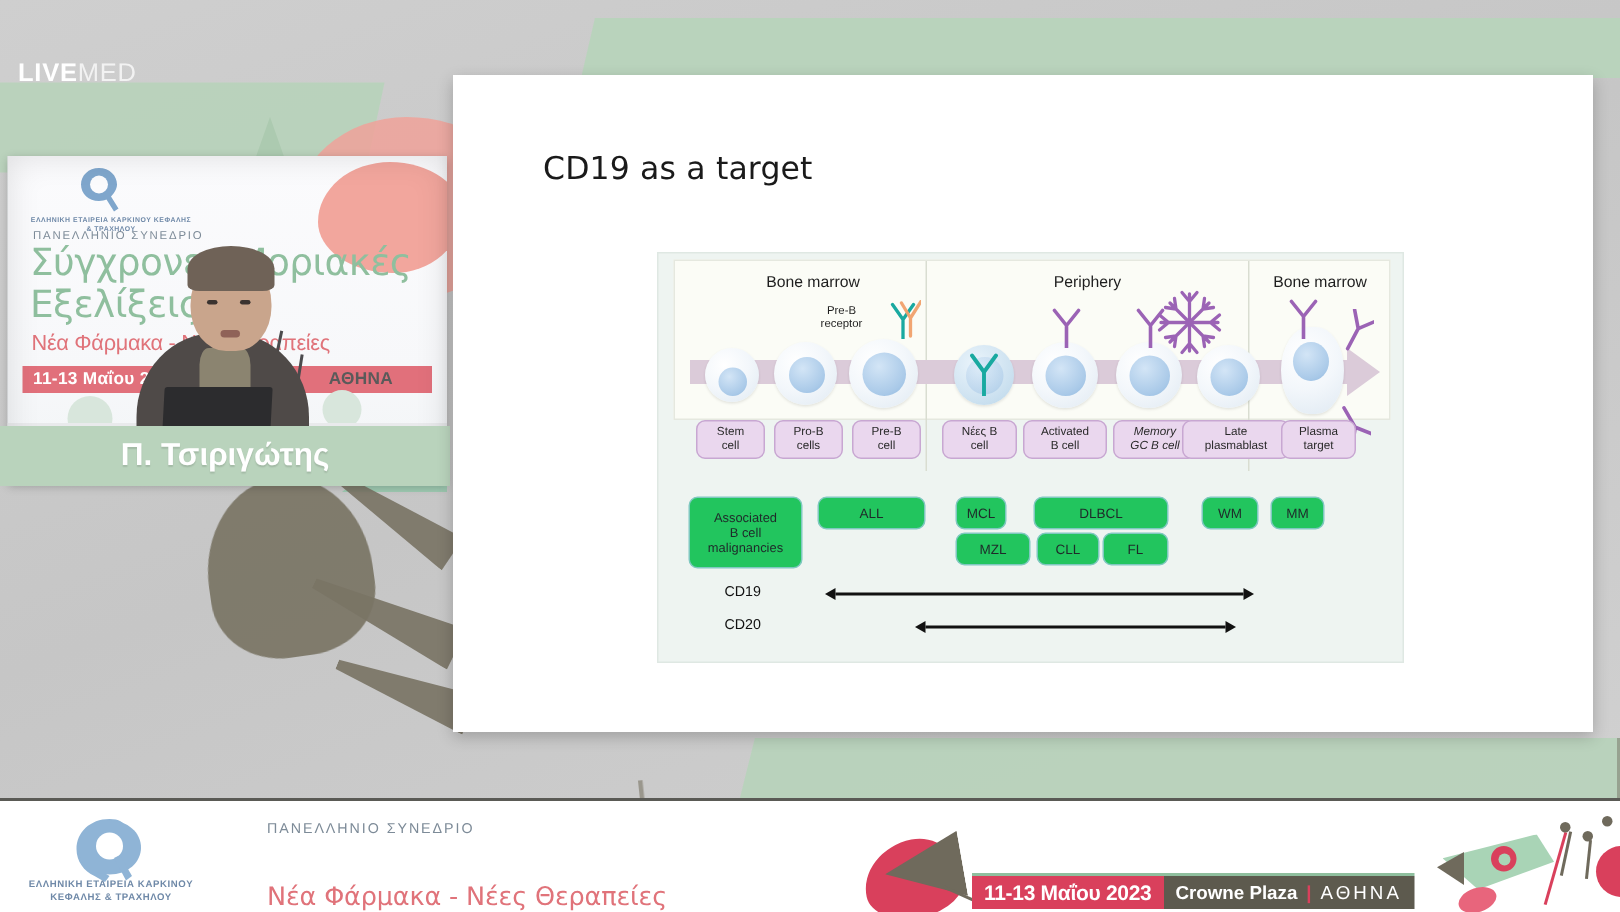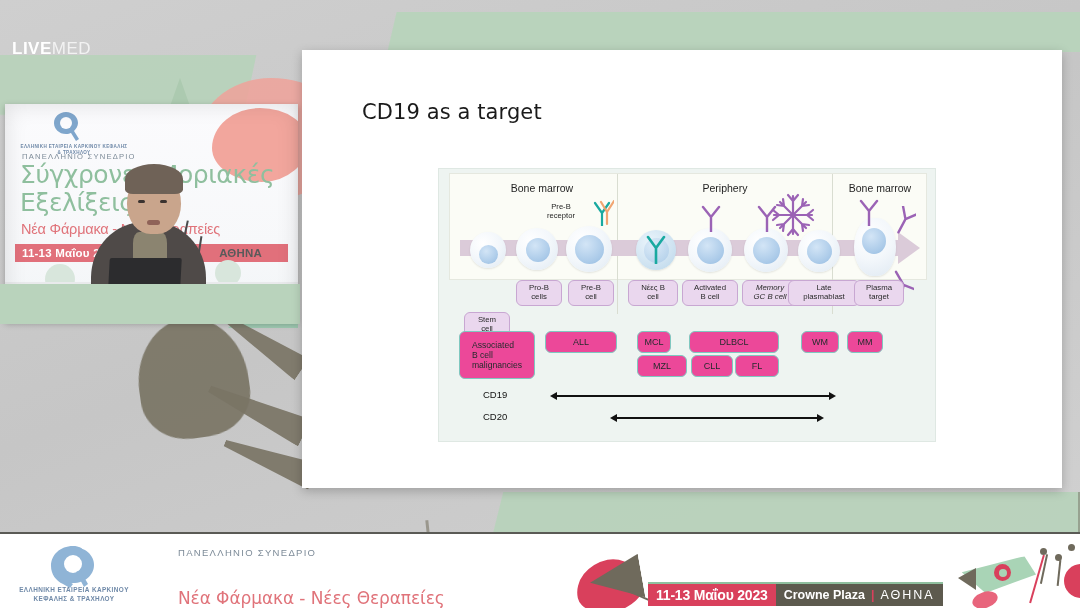--- a/index.html
+++ b/index.html
@@ -272,23 +272,23 @@
   }
 
   .cell-chip {
     position: absolute; background: #ead7ee; border: 1px solid #c8a7d2;
     border-radius: 6px; color: #2a2a2a; font-size: 7.8px; line-height: 1.15;
     display: flex; align-items: center; justify-content: center; text-align: center;
     padding: 1px 2px;
   }
 
   .mal-chip {
-    position: absolute; background: #ec4899; border: 1px solid #7fc8c0;
+    position: absolute; background: #22c55e; border: 1px solid #7fc8c0;
     border-radius: 6px; color: #1f2a2a; font-size: 9px; line-height: 1.2;
-    display: flex; align-items: center; justify-content: center; 
+    display: flex; align-items: center; justify-content: center; text-align: center;
     padding: 1px 2px;
   }
 
   .cd-label {
     position: absolute; font-size: 9.5px; color: #111;
   }
   .cd-arrow { position: absolute; height: 2px; background: #111; }
   .cd-arrow::before, .cd-arrow::after {
     content: ""; position: absolute; top: -3.5px; width: 0; height: 0;
     border-top: 4.5px solid transparent; border-bottom: 4.5px solid transparent;
@@ -437,20 +437,21 @@
       <div class="spk-hair"></div>
       <div class="spk-eye l"></div>
       <div class="spk-eye r"></div>
       <div class="spk-mouth"></div>
       <div class="spk-laptop"></div>
       <div class="video-vignette"></div>
     </div>
   </div>
 
   <div id="speaker-banner"></div>
+  <div id="speaker-banner-text">Π. Τσιριγώτης</div>
 
   <div id="slide">
     <div id="slide-title">CD19 as a target</div>
 
     <div id="figure">
 
       <div id="fig-inner">
         <div class="fig-div d1"></div>
         <div class="fig-div d2"></div>
 
@@ -520,21 +521,21 @@
             <path d="M23 23 L23 42 M23 37 L18 43 M23 37 L28 43"></path>
             <path d="M23 23 L4 23 M9 23 L3 18 M9 23 L3 28"></path>
             <path d="M23 23 L42 23 M37 23 L43 18 M37 23 L43 28"></path>
             <path d="M23 23 L10 10 M14 14 L7 13 M14 14 L13 7"></path>
             <path d="M23 23 L36 36 M32 32 L39 33 M32 32 L33 39"></path>
             <path d="M23 23 L10 36 M14 32 L7 33 M14 32 L13 39"></path>
             <path d="M23 23 L36 10 M32 14 L39 13 M32 14 L33 7"></path>
           </g>
         </svg>
 
-        <div class="cell-chip" style="left:14px;top:106px;width:46px;height:26px;white-space:pre-line;margin-top:32px;">Stem
+        <div class="cell-chip" style="left:14px;top:106px;width:46px;height:26px;white-space:pre-line;">Stem
 cell</div>
         <div class="cell-chip" style="left:66px;top:106px;width:46px;height:26px;white-space:pre-line;">Pro-B
 cells</div>
         <div class="cell-chip" style="left:118px;top:106px;width:46px;height:26px;white-space:pre-line;">Pre-B
 cell</div>
         <div class="cell-chip" style="left:178px;top:106px;width:50px;height:26px;white-space:pre-line;">Νέες B
 cell</div>
         <div class="cell-chip" style="left:232px;top:106px;width:56px;height:26px;white-space:pre-line;">Activated
 B cell</div>
         <div class="cell-chip" style="left:292px;top:106px;width:56px;height:26px;white-space:pre-line;font-style:italic;">Memory

